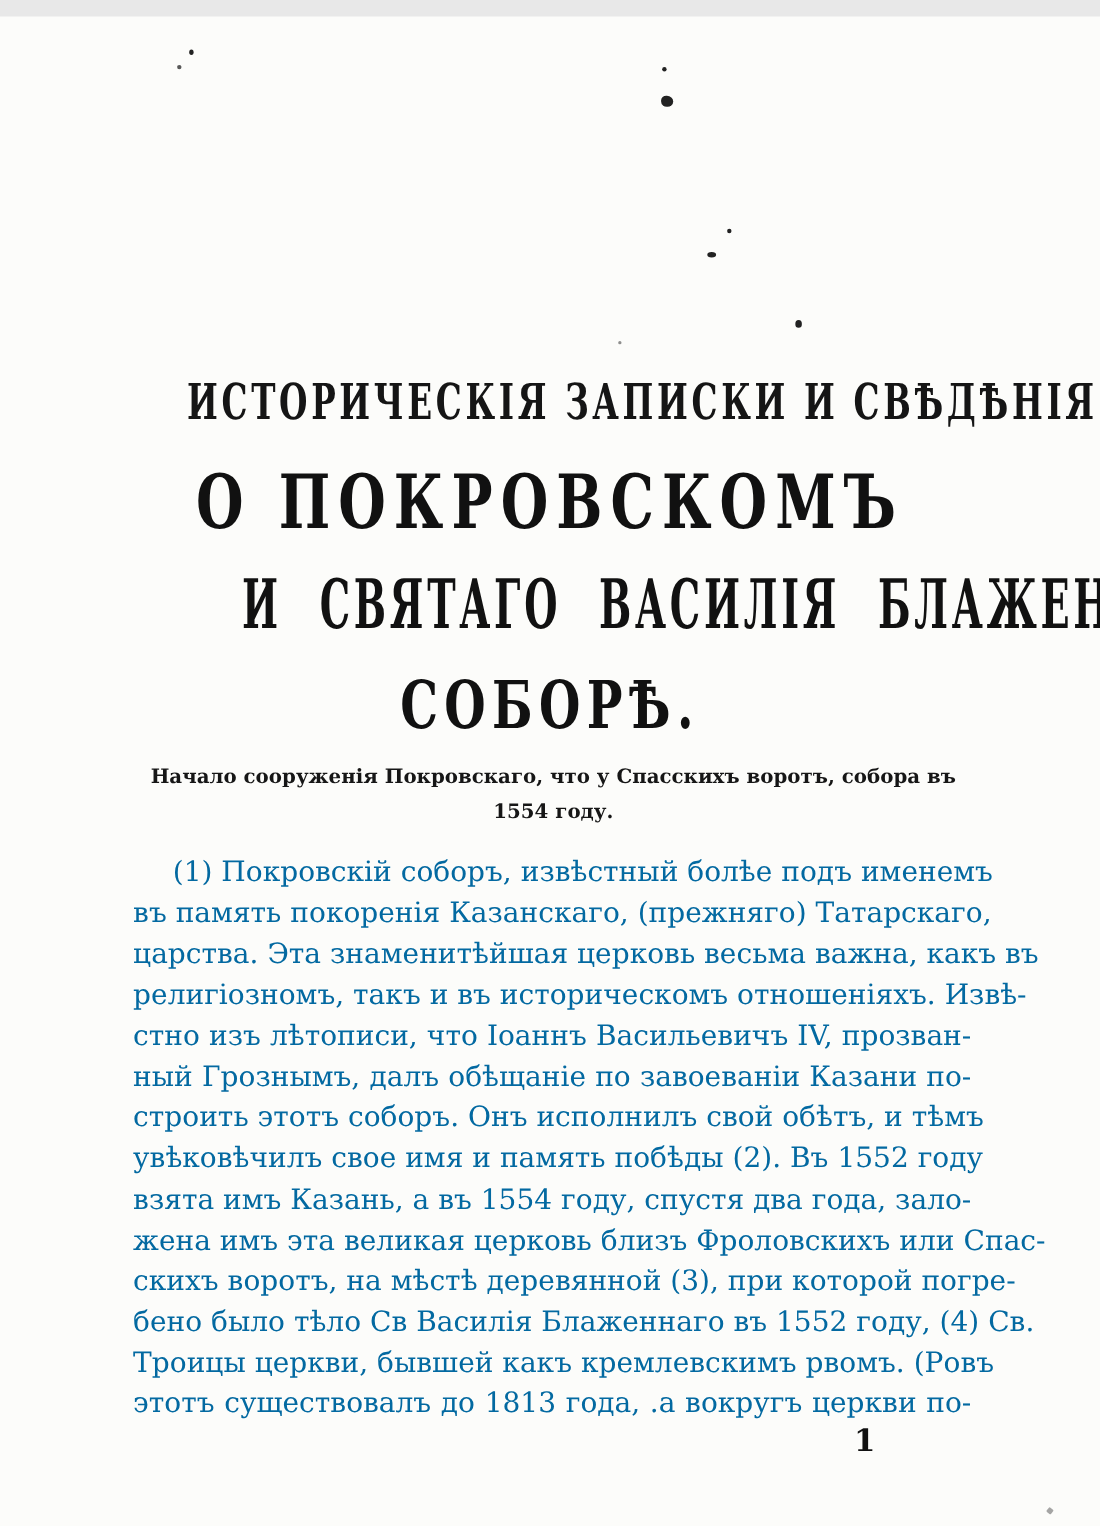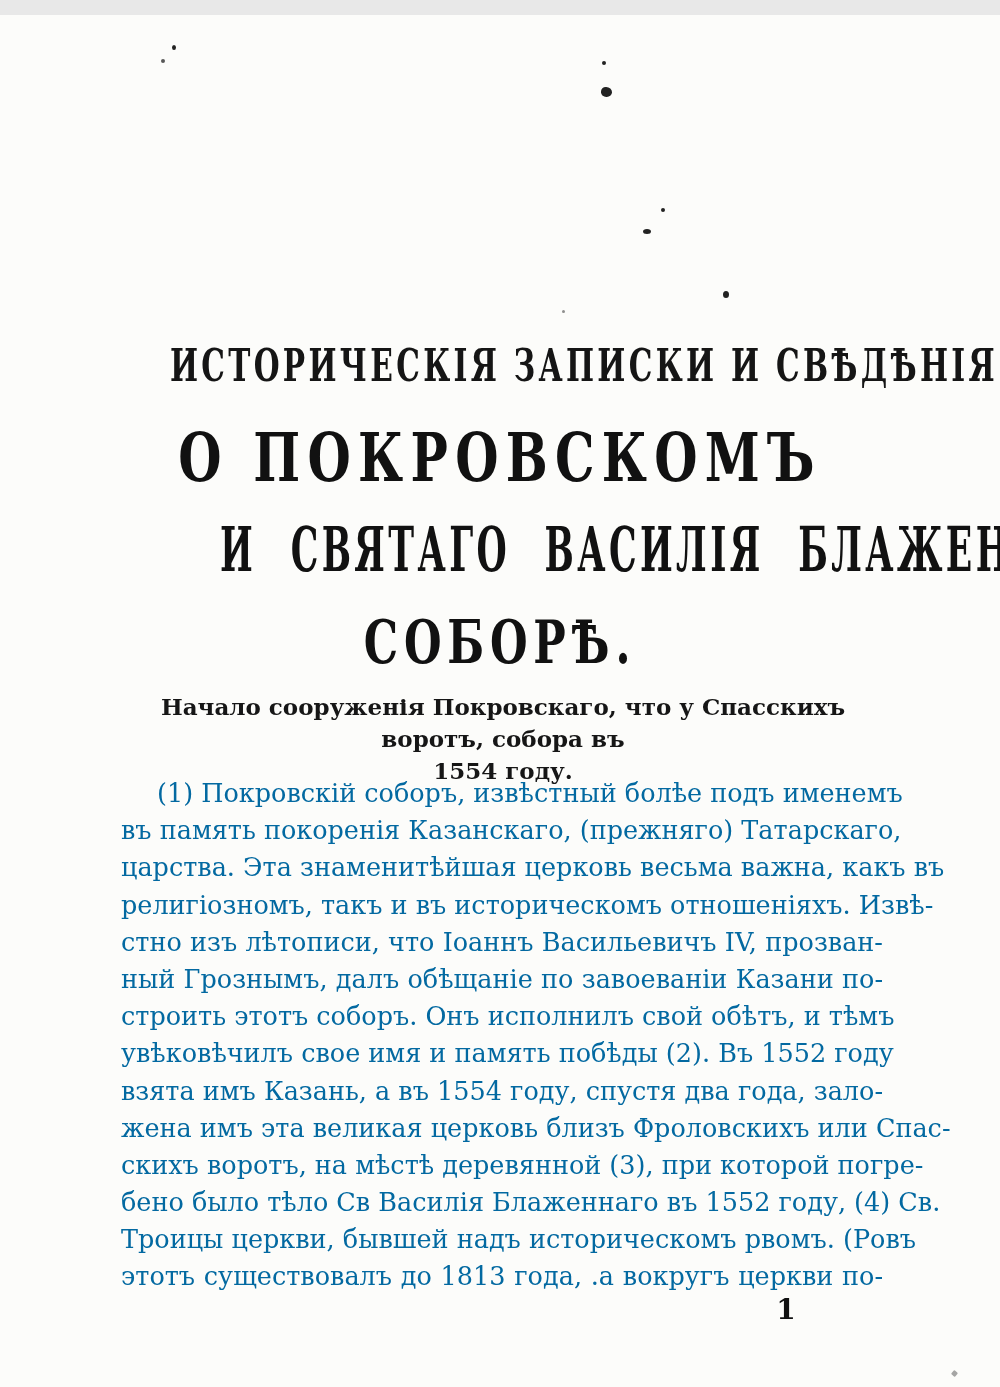--- a/index.html
+++ b/index.html
@@ -51,21 +51,21 @@
     transform: scaleX(0.72);
     transform-origin: 50% 50%;
     color: #111;
   }
   .subhead {
     position: absolute;
     top: 676px;
     left: 120px;
     width: 766px;
     text-align: center;
-    font-size: 23px;
+    font-size: 18px;
     font-weight: bold;
     line-height: 32px;
     color: #161616;
   }
   .bodytext {
     position: absolute;
     top: 760px;
     left: 121px;
     width: 762px;
     font-size: 25.5px;
@@ -135,19 +135,19 @@
     <div class="body-line">царства. Эта знаменитѣйшая церковь весьма важна, какъ въ</div>
     <div class="body-line">религіозномъ, такъ и въ историческомъ отношеніяхъ. Извѣ-</div>
     <div class="body-line">стно изъ лѣтописи, что Іоаннъ Васильевичъ IV, прозван-</div>
     <div class="body-line">ный Грознымъ, далъ обѣщаніе по завоеваніи Казани по-</div>
     <div class="body-line">строить этотъ соборъ. Онъ исполнилъ свой обѣтъ, и тѣмъ</div>
     <div class="body-line">увѣковѣчилъ свое имя и память побѣды (2). Въ 1552 году</div>
     <div class="body-line">взята имъ Казань, а въ 1554 году, спустя два года, зало-</div>
     <div class="body-line">жена имъ эта великая церковь близъ Фроловскихъ или Спас-</div>
     <div class="body-line">скихъ воротъ, на мѣстѣ деревянной (3), при которой погре-</div>
     <div class="body-line">бено было тѣло Св Василія Блаженнаго въ 1552 году, (4) Св.</div>
-    <div class="body-line">Троицы церкви, бывшей надъ историческомъ рвомъ. (Ровъ</div>
+    <div class="body-line">Троицы церкви, бывшей какъ кремлевскимъ рвомъ. (Ровъ</div>
     <div class="body-line">этотъ существовалъ до 1813 года, .а вокругъ церкви по-</div>
   </div>
 
   <div class="pagenum">1</div>
 
 </div>
 
 </body></html>

